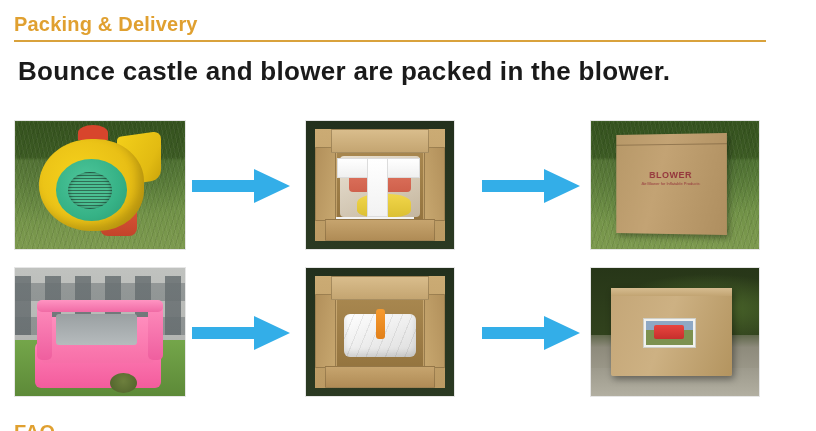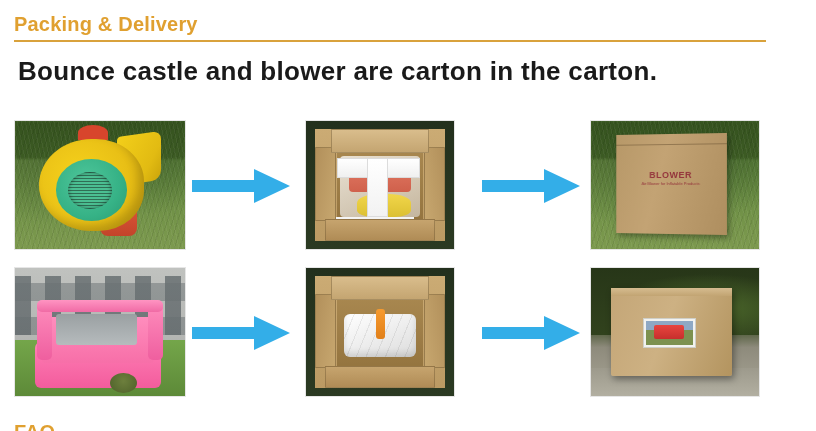--- a/index.html
+++ b/index.html
@@ -384,21 +384,21 @@
   }
 </style>
 </head>
 <body>
 
 <div id="section-title-block">
   <div id="section-title">Packing &amp; Delivery</div>
   <div id="title-rule"></div>
 </div>
 
-<div id="sub-heading">Bounce castle and blower are carton in the carton.</div>
+<div id="sub-heading">Bounce castle and blower are packed in the blower.</div>
 
 <div class="flow-row" id="flow-row-1">
 
   <div class="photo slot-a">
     <div class="scene bg-grass">
       <div class="tree-line"></div>
       <div class="grass-tex"></div>
       <div class="blower-cap"></div>
       <div class="blower-base"></div>
       <div class="blower-outlet"></div>

